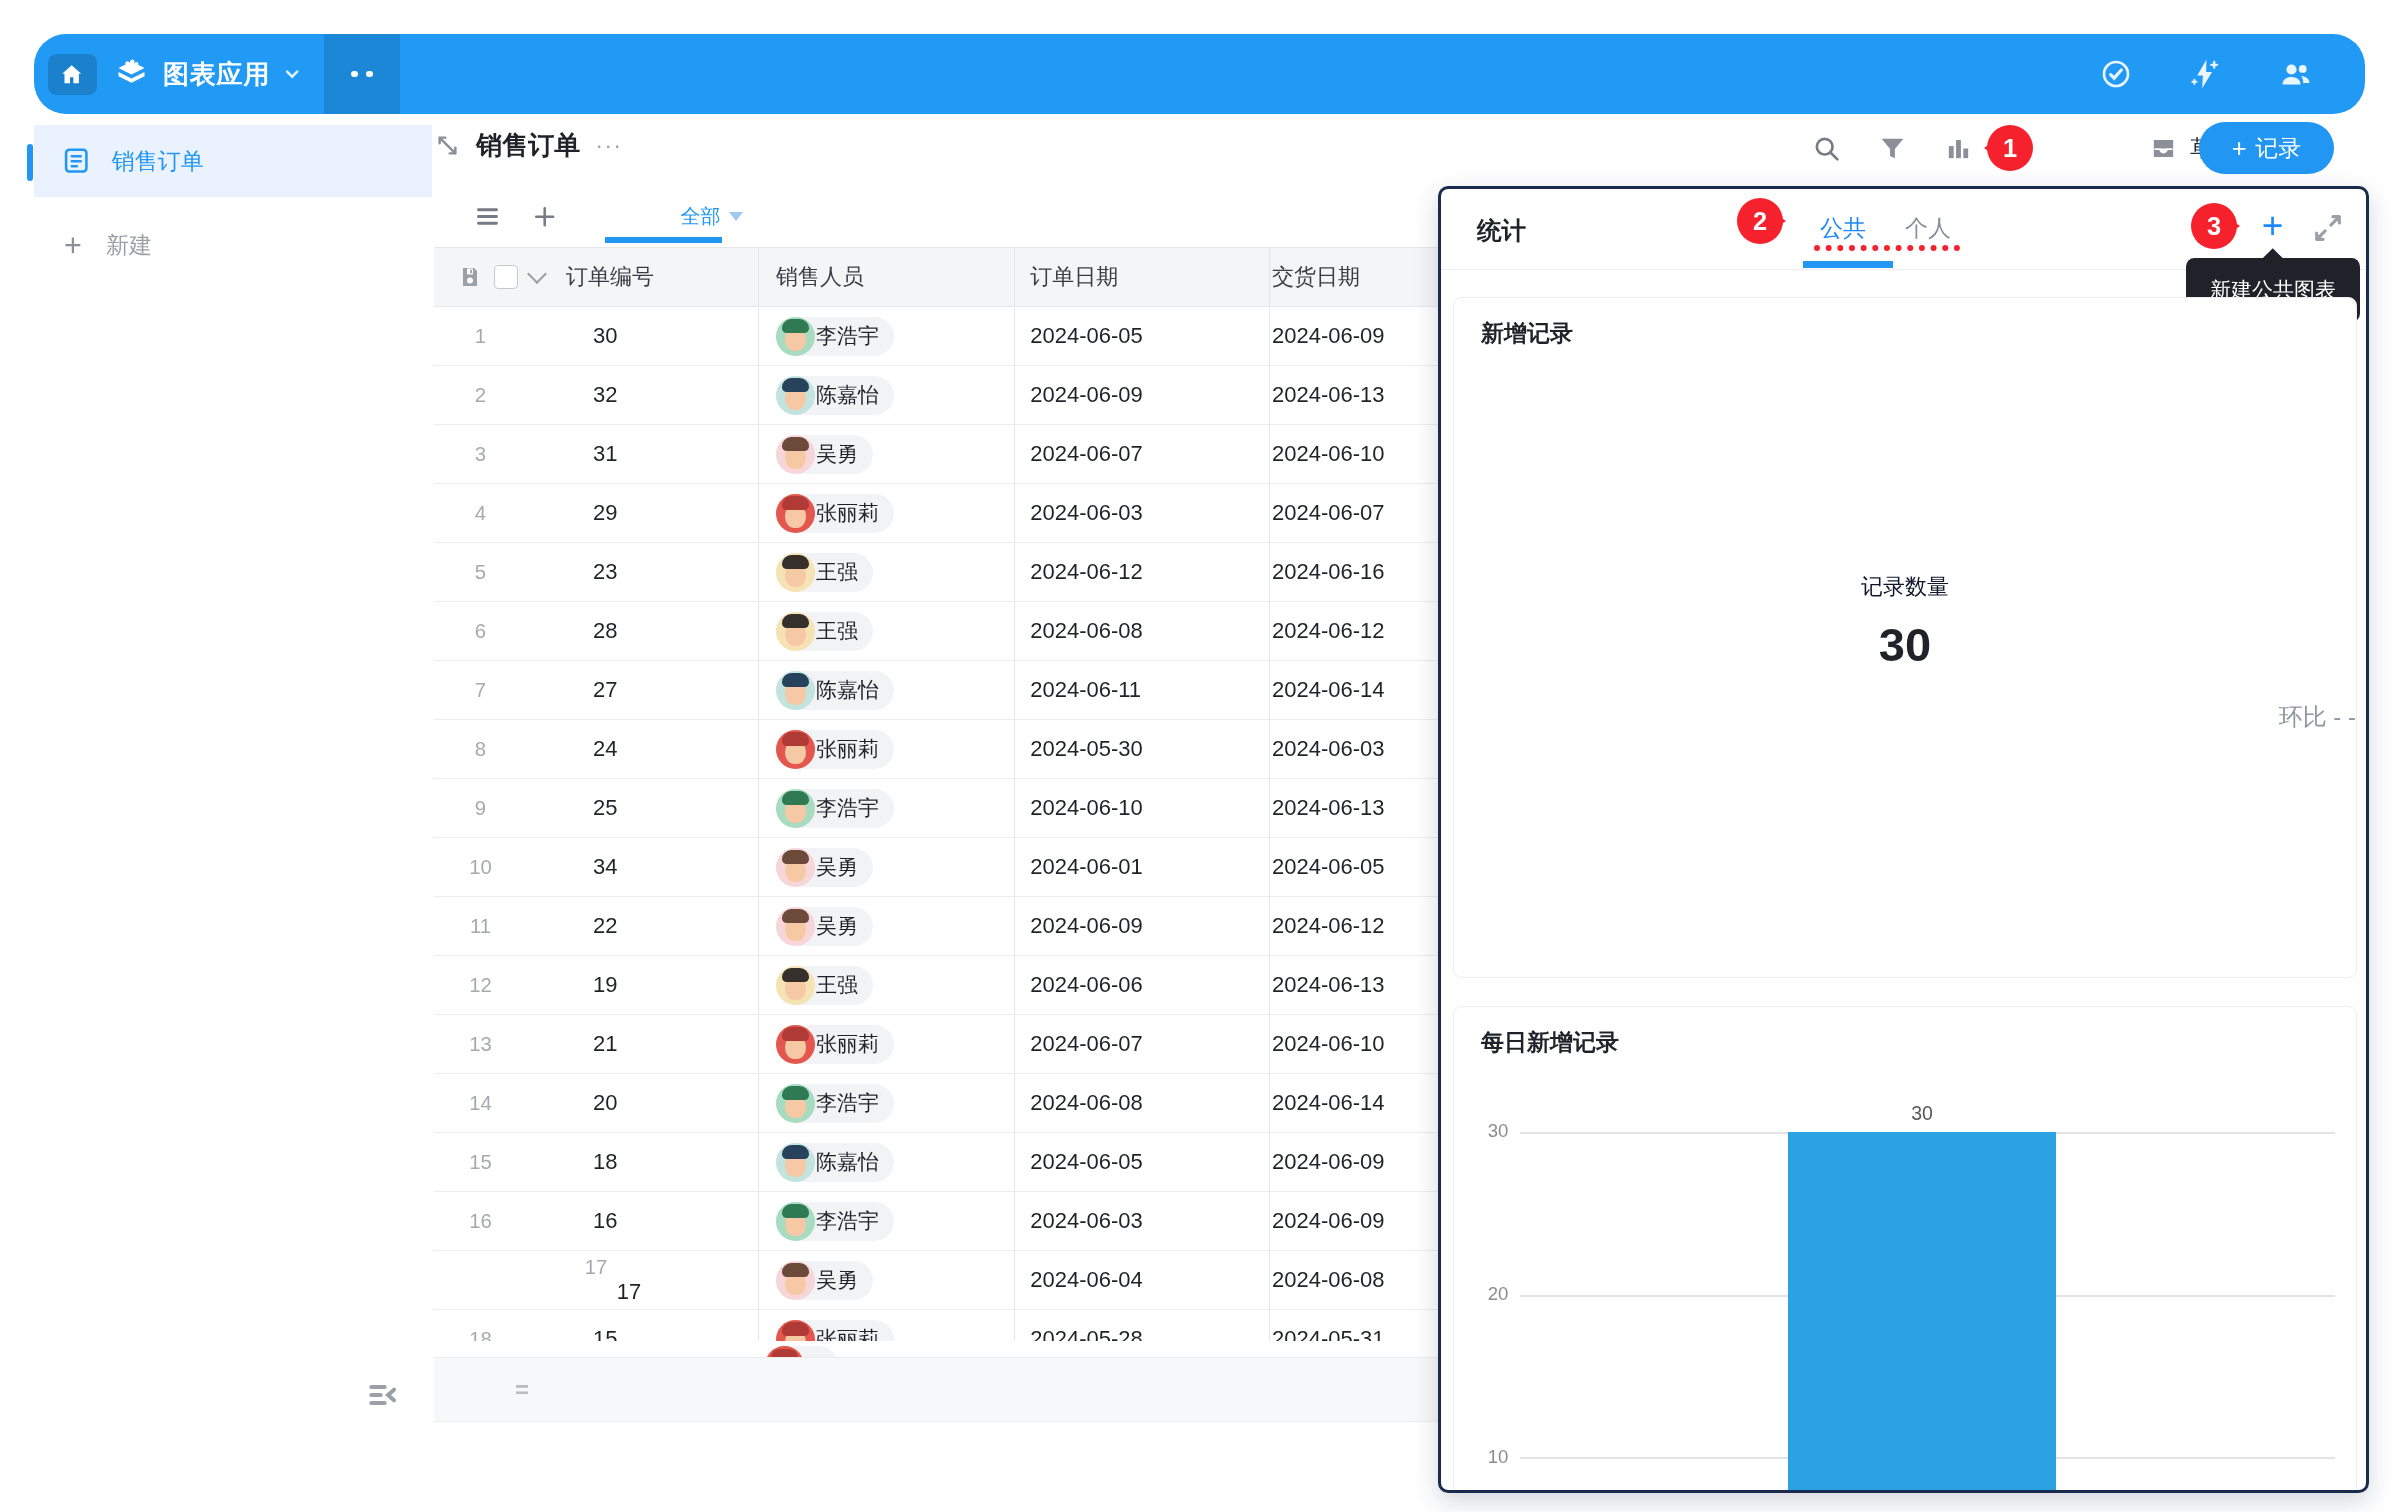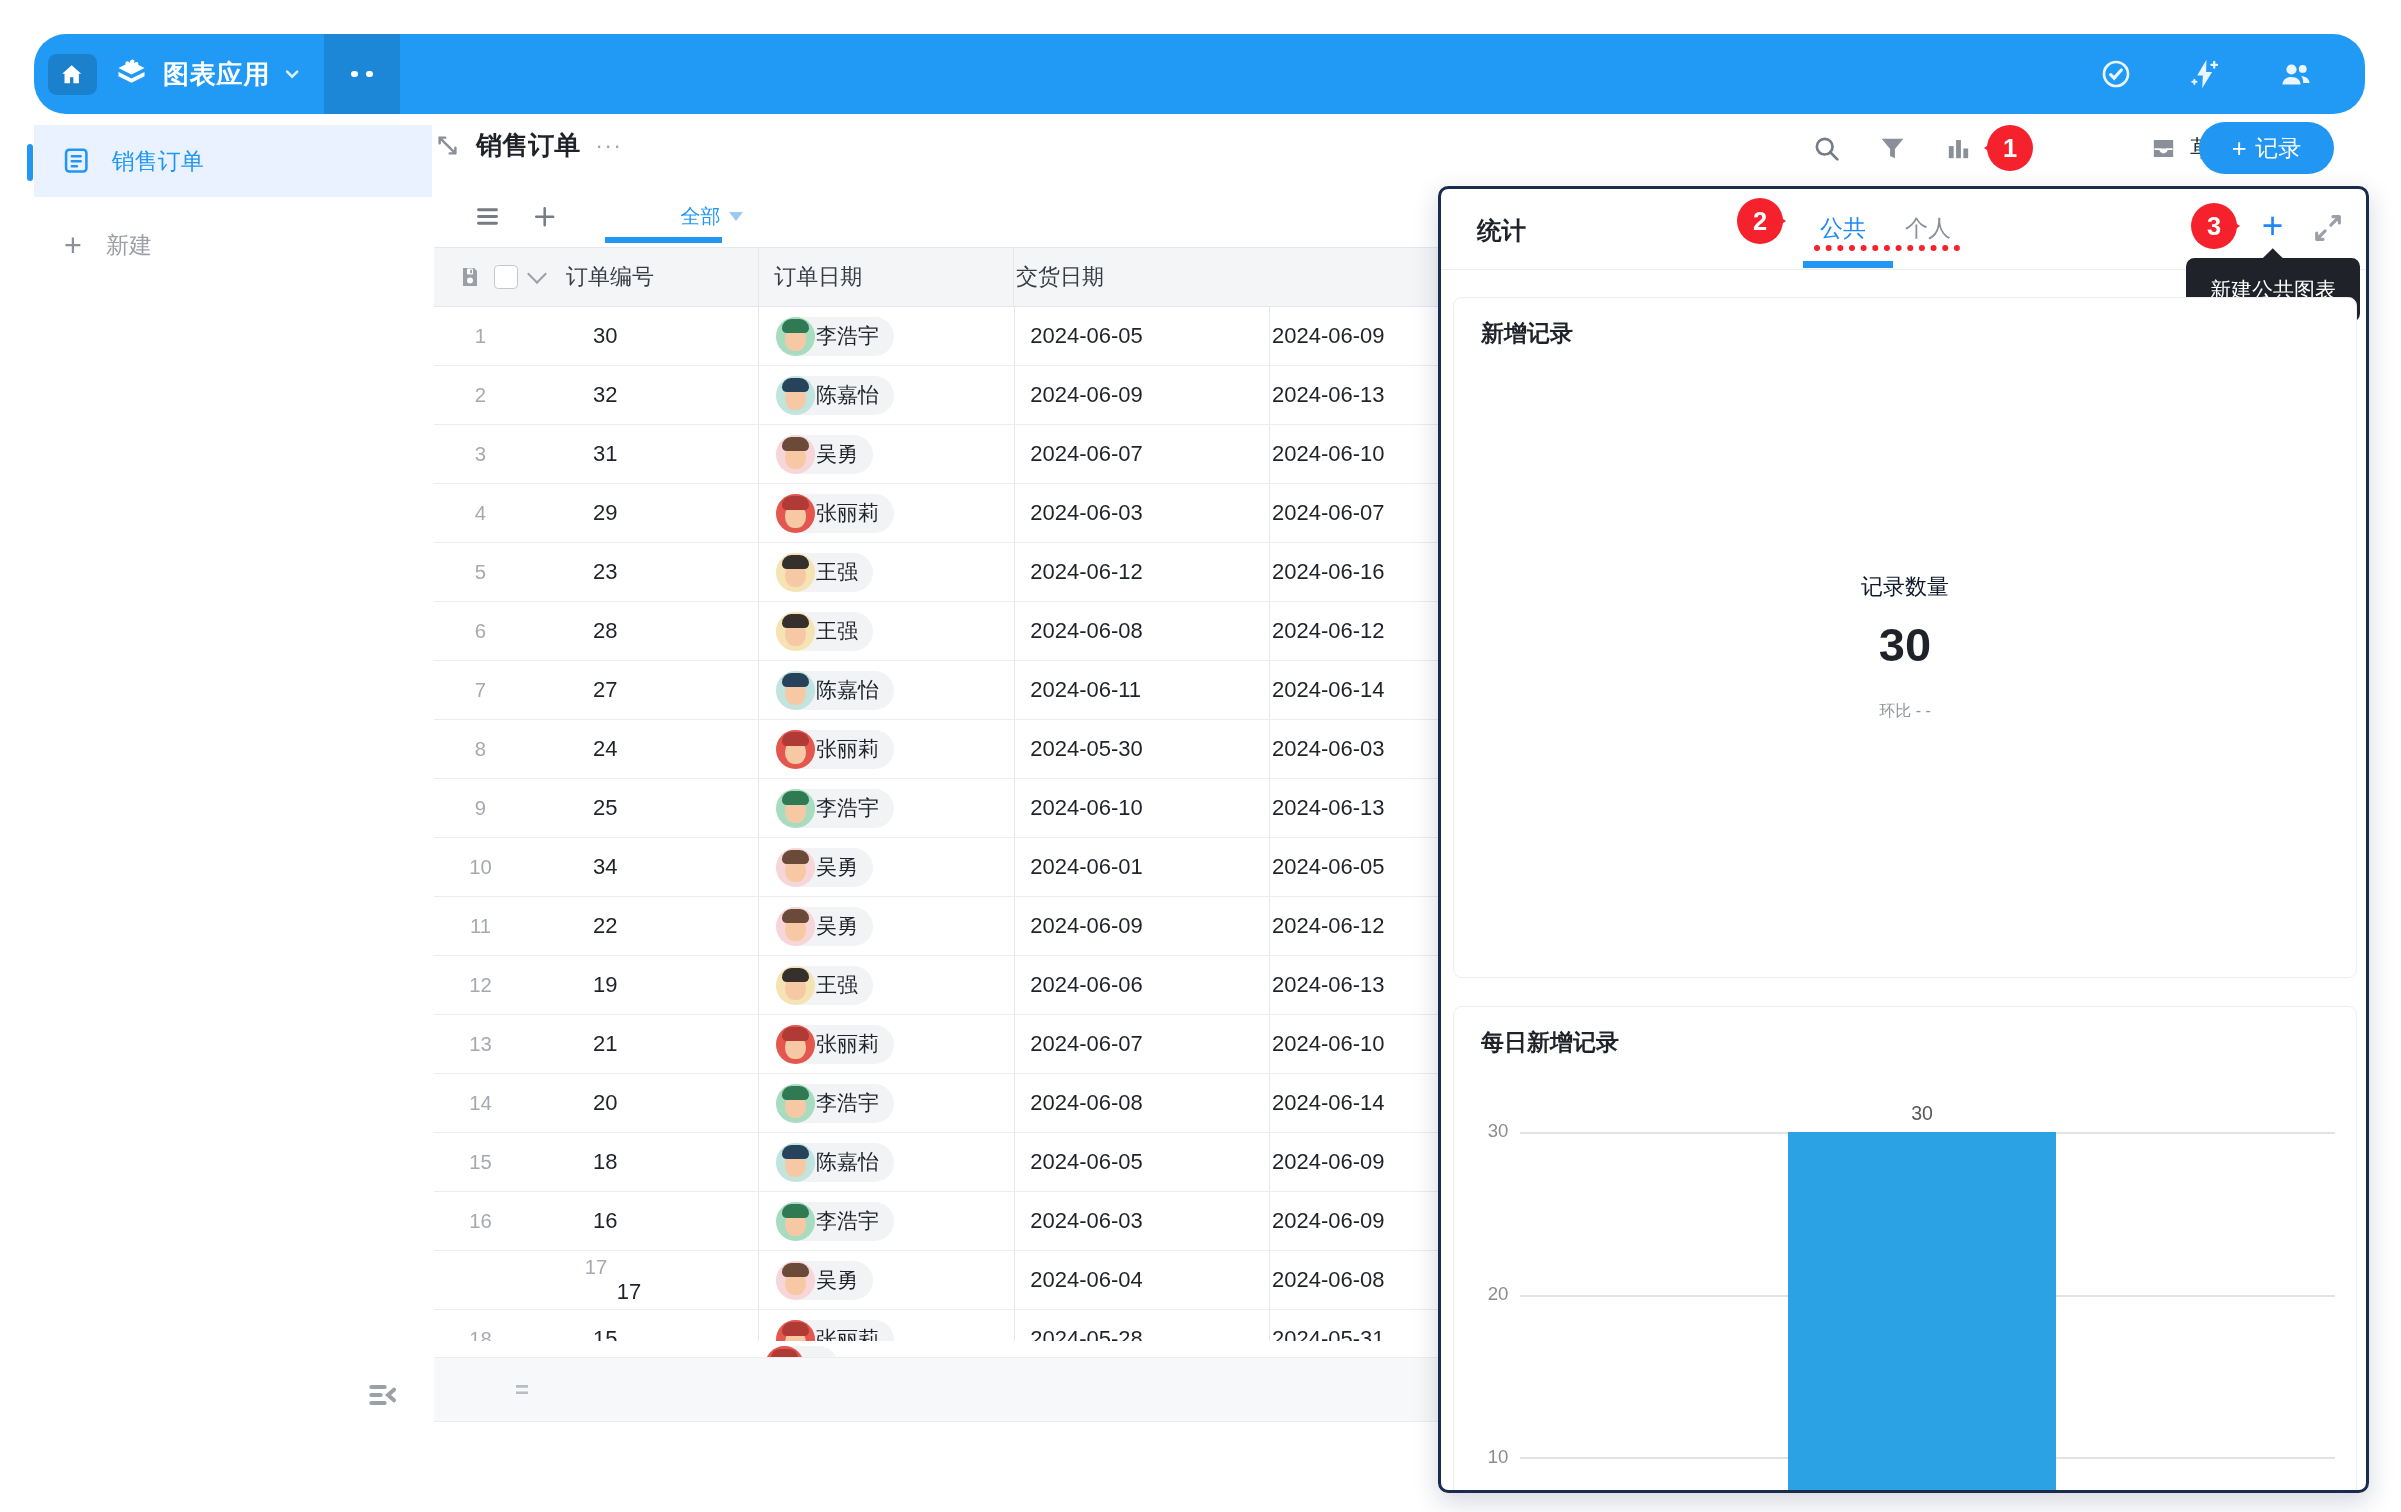--- a/index.html
+++ b/index.html
@@ -69,21 +69,21 @@
   .blue-indicator{position:absolute;left:362px;top:72px;width:90px;height:6.8px;background:#2196F3;}
   .panel-plus{position:absolute;left:813px;top:18.6px;width:37px;height:37px;color:#1E88F7;font-size:37px;font-weight:300;display:flex;align-items:center;justify-content:center;}
   .panel-expand{position:absolute;left:870px;top:22px;}
   .tooltip{position:absolute;left:745px;top:69px;width:174px;height:64px;background:#1F2329;border-radius:8.5px;color:#fff;font-size:21px;display:flex;align-items:center;justify-content:center;}
   .tooltip .arrow{position:absolute;left:80px;top:-6.8px;width:13.5px;height:13.5px;background:#1F2329;transform:rotate(45deg);}
   .stat-card{position:absolute;left:12px;width:904px;border:1.7px solid #ECEDEF;border-radius:8.5px;background:#fff;box-sizing:border-box;}
   .card-title{position:absolute;left:27px;top:20.3px;font-size:23px;font-weight:700;}
   .metric-block{position:absolute;left:0;top:274px;width:100%;text-align:center;}
   .metric-label{font-size:22px;color:#0f172a;}
   .metric-value{font-size:47px;font-weight:600;margin-top:15.2px;}
-  .metric-sub{font-size:16px;color:#8F959E;margin-top:29px;}
+  .metric-sub{font-size:24px;color:#8F959E;margin-top:29px;text-align:right;}
   .gridline{position:absolute;left:66px;width:815px;height:1.7px;background:#E3E3E3;}
   .ytick{position:absolute;width:51px;text-align:right;font-size:18.6px;color:#8C8C8C;}
   .bar{position:absolute;background:#2BA2E3;}
   .bar-label{position:absolute;font-size:19.5px;color:#595959;text-align:center;}
   
   .callout{position:absolute;width:46px;height:46px;border-radius:50%;background:#F5222D;color:#fff;font-size:25.4px;font-weight:600;display:flex;align-items:center;justify-content:center;z-index:60;}
   .callout.tail-left::after{content:"";position:absolute;left:-14.4px;top:50%;transform:translateY(-50%);border:11px solid transparent;border-right:16px solid #F5222D;}
   .callout.tail-right::after{content:"";position:absolute;right:-14.4px;top:50%;transform:translateY(-50%);border:11px solid transparent;border-left:16px solid #F5222D;}
   svg{display:block;}
 </style>
@@ -212,20 +212,23 @@
           <path d="M5 3h11l3 3v15H5z" fill="#9AA0A6"></path>
           <rect x="9" y="3.5" width="6" height="6" rx="1" fill="#fff"></rect>
           <rect x="12.2" y="4.8" width="1.8" height="3.4" fill="#9AA0A6"></rect>
           <circle cx="12" cy="15.5" r="3" fill="#fff"></circle>
         </svg>
         <div class="checkbox"></div>
         <div class="hdr-chevron"></div>
       </div>
       <span class="hdr-colname">订单编号</span>
     </div>
+    <div class="c1">
+        <span>销售人员</span>
+      </div>
     <div class="c2">
         <span>订单日期</span>
       </div>
     <div class="c3">
         <span>交货日期</span>
       </div>
   </div>
   <div id="table-body">
       <div class="t-row">
         <div class="c0" style="border-left:none;">

